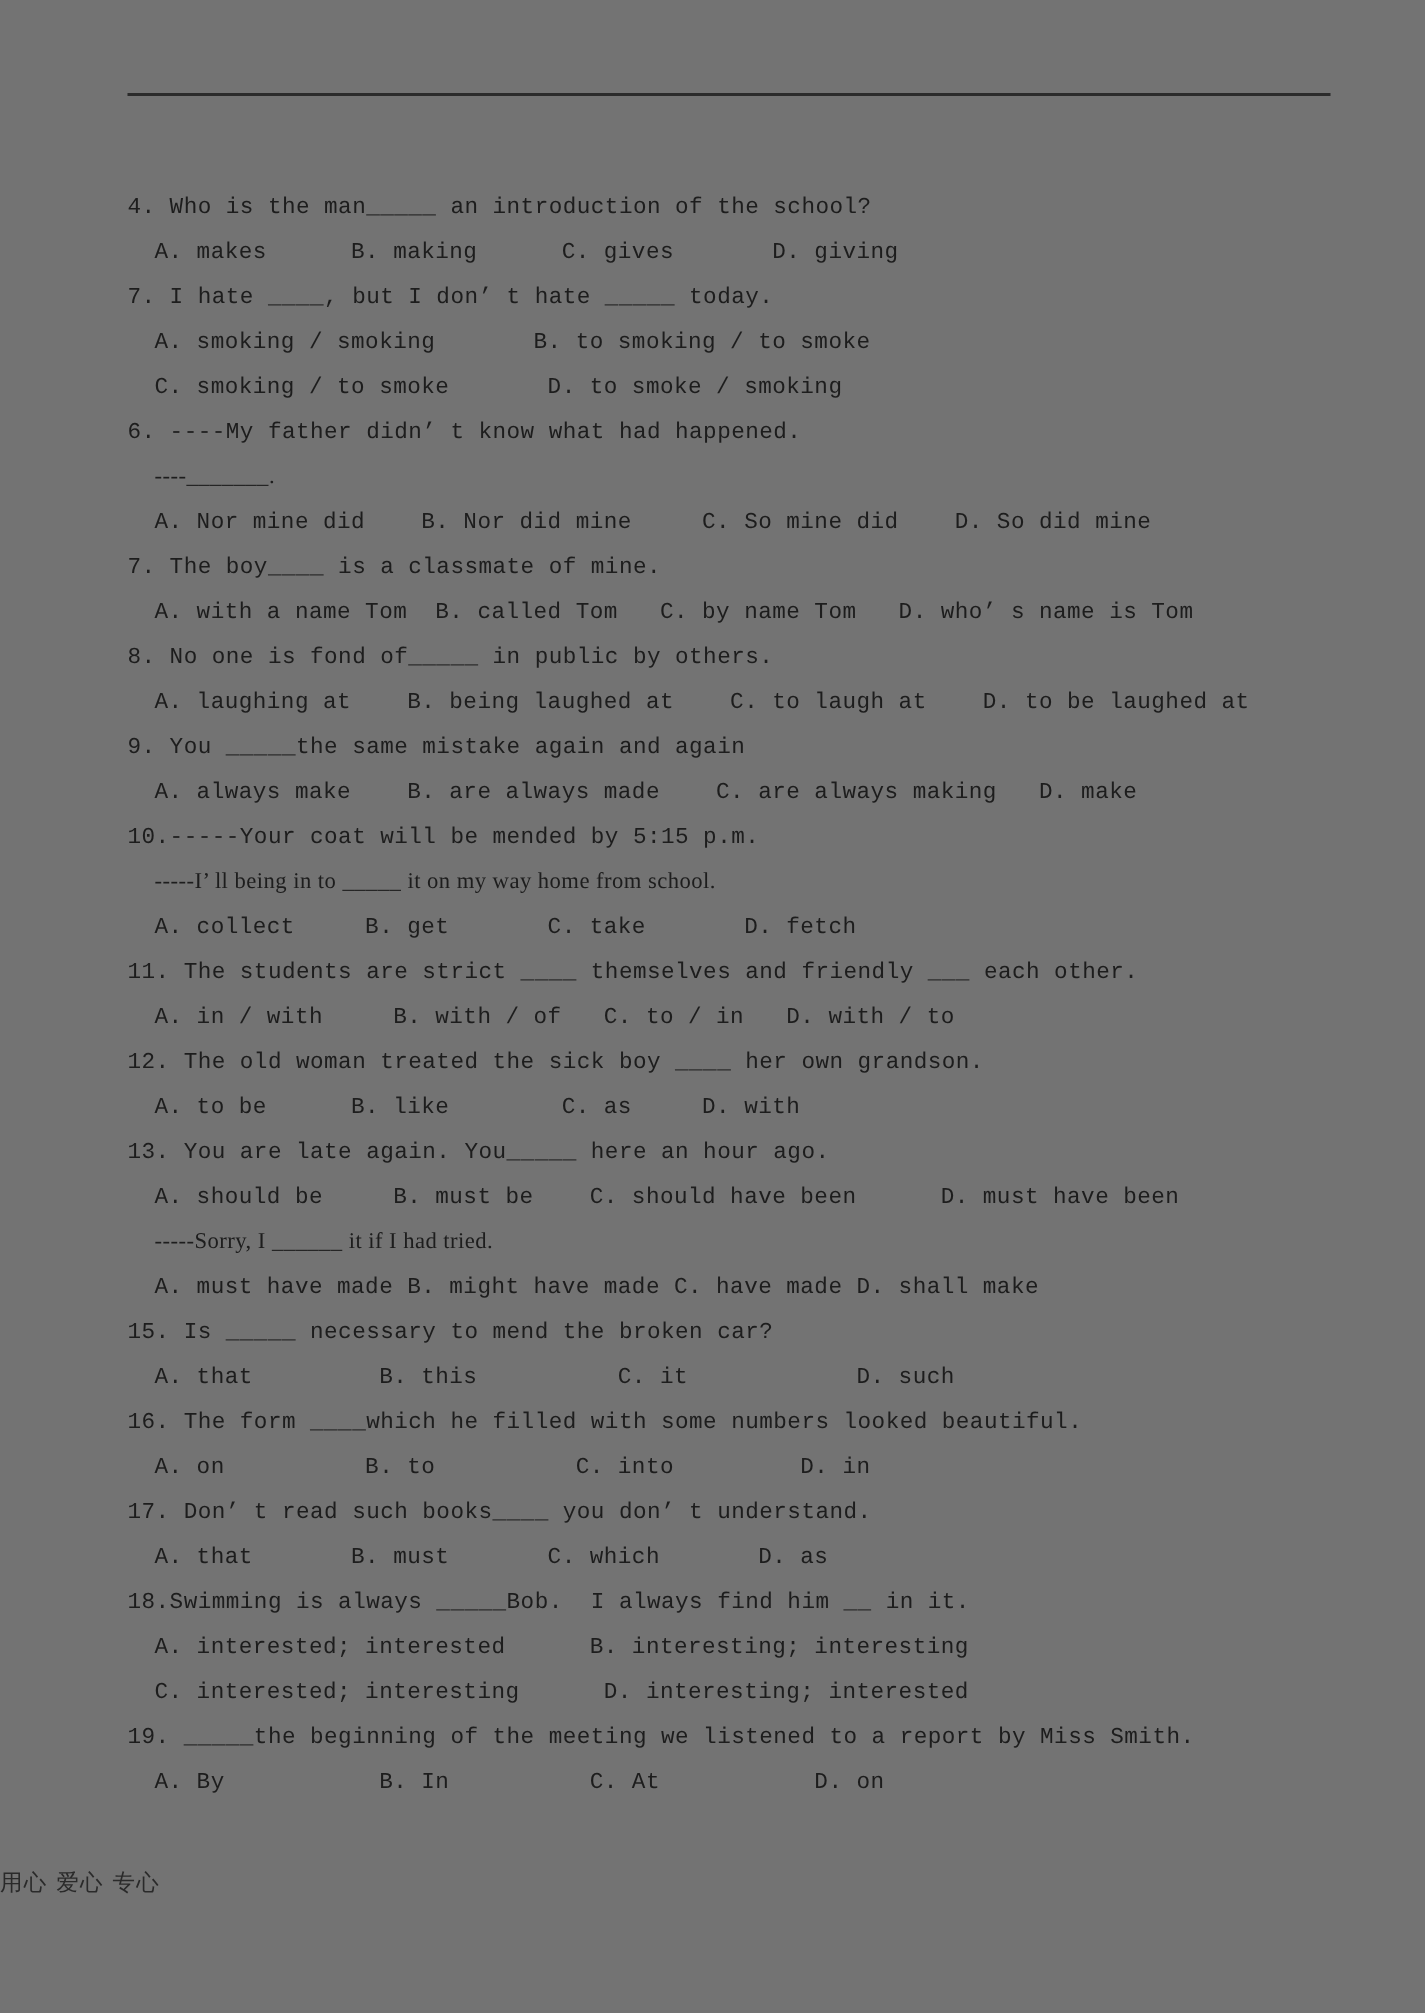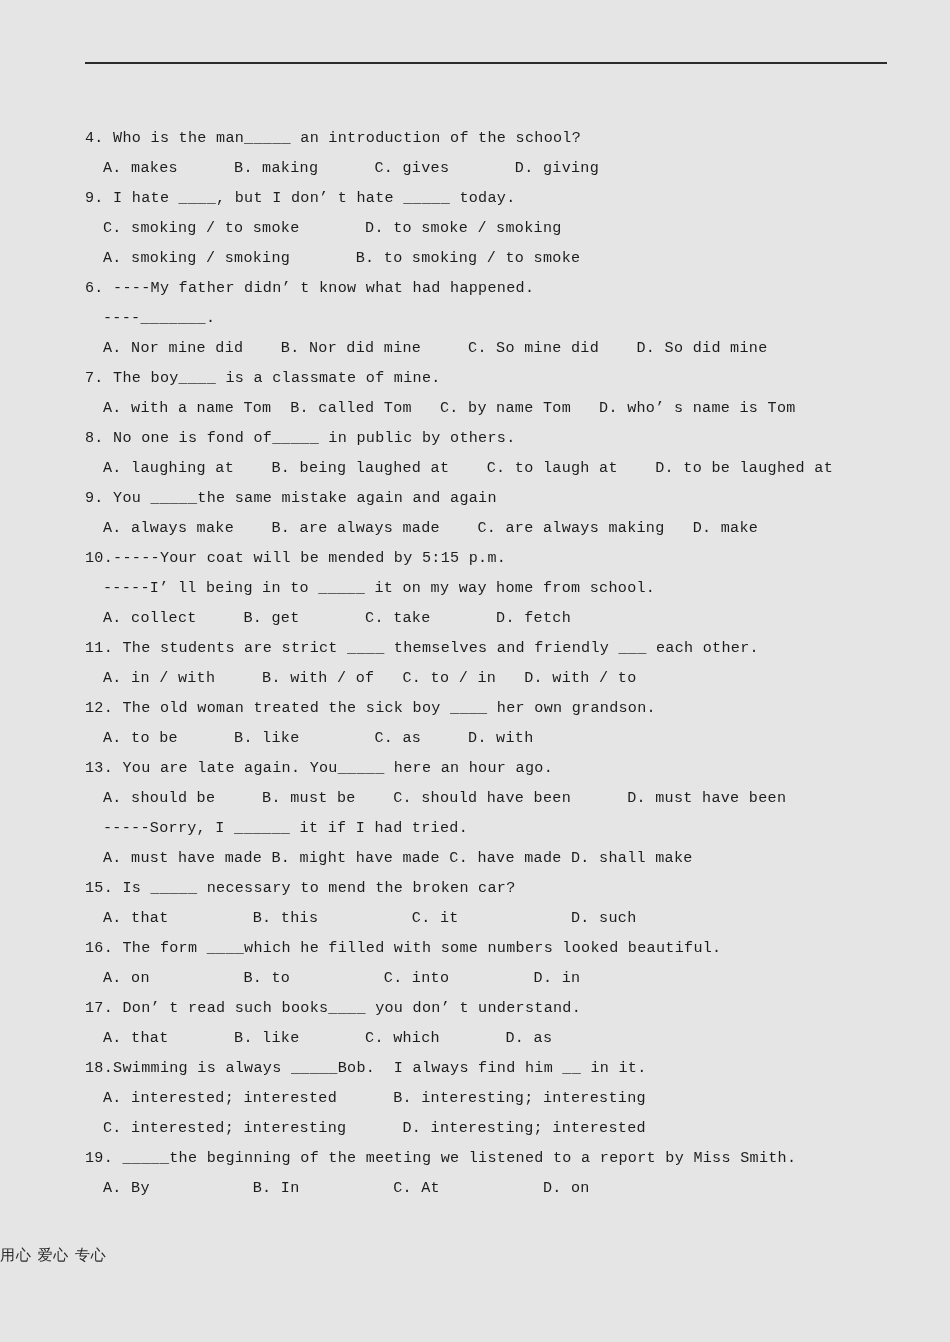--- a/index.html
+++ b/index.html
@@ -13,21 +13,21 @@
     position: relative;
     font-family: "Liberation Mono", "DejaVu Sans Mono", monospace;
     color: #1a1a1a;
     overflow: hidden;
   }
   .page {
     position: absolute;
     left: 0; top: 0;
     width: 950px;
     height: 1342px;
-    background: #e5e5e5;
+    background: #737373;
   }
   .header-rule {
     position: absolute;
     left: 85px;
     top: 62px;
     width: 802px;
     height: 0;
     border-top: 2px solid #2b2b2b;
   }
   .content {
@@ -39,21 +39,21 @@
   .line {
     font-size: 15.1px;
     line-height: 30px;
     height: 30px;
     white-space: pre;
     letter-spacing: 0.02em;
     color: #1d1d1d;
   }
   .line.q   { padding-left: 0px; }
   .line.opt { padding-left: 18px; }
-  .line.cont{ padding-left: 18px; }
+  .line.cont{ padding-left: 18px; font-family: Liberation Serif, serif; }
   .footer {
     position: absolute;
     left: 0;
     top: 1246px;
     width: 950px;
     font-family: "DejaVu Sans", "Liberation Sans", sans-serif;
     font-size: 15px;
     color: #2a2a2a;
     letter-spacing: 0.06em;
   }
@@ -63,23 +63,23 @@
 
 <div class="page">
 
   <div class="header-rule"></div>
 
   <div class="content">
 
     <div class="line q">4. Who is the man_____ an introduction of the school?</div>
     <div class="line opt">A. makes      B. making      C. gives       D. giving</div>
 
-    <div class="line q">9. I hate ____, but I don’ t hate _____ today.</div>
+    <div class="line q">7. I hate ____, but I don’ t hate _____ today.</div>
+    <div class="line opt">A. smoking / smoking       B. to smoking / to smoke</div>
     <div class="line opt">C. smoking / to smoke       D. to smoke / smoking</div>
-    <div class="line opt">A. smoking / smoking       B. to smoking / to smoke</div>
 
     <div class="line q">6. ----My father didn’ t know what had happened.</div>
     <div class="line cont">----_______.</div>
     <div class="line opt">A. Nor mine did    B. Nor did mine     C. So mine did    D. So did mine</div>
 
     <div class="line q">7. The boy____ is a classmate of mine.</div>
     <div class="line opt">A. with a name Tom  B. called Tom   C. by name Tom   D. who’ s name is Tom</div>
 
     <div class="line q">8. No one is fond of_____ in public by others.</div>
     <div class="line opt">A. laughing at    B. being laughed at    C. to laugh at    D. to be laughed at</div>
@@ -103,21 +103,21 @@
     <div class="line cont">-----Sorry, I ______ it if I had tried.</div>
     <div class="line opt">A. must have made B. might have made C. have made D. shall make</div>
 
     <div class="line q">15. Is _____ necessary to mend the broken car?</div>
     <div class="line opt">A. that         B. this          C. it            D. such</div>
 
     <div class="line q">16. The form ____which he filled with some numbers looked beautiful.</div>
     <div class="line opt">A. on          B. to          C. into         D. in</div>
 
     <div class="line q">17. Don’ t read such books____ you don’ t understand.</div>
-    <div class="line opt">A. that       B. like       C. which       D. as</div>
+    <div class="line opt">A. that       B. must       C. which       D. as</div>
 
     <div class="line q">18.Swimming is always _____Bob.  I always find him __ in it.</div>
     <div class="line opt">A. interested; interested      B. interesting; interesting</div>
     <div class="line opt">C. interested; interesting      D. interesting; interested</div>
 
     <div class="line q">19. _____the beginning of the meeting we listened to a report by Miss Smith.</div>
     <div class="line opt">A. By           B. In          C. At           D. on</div>
 
   </div>
 

